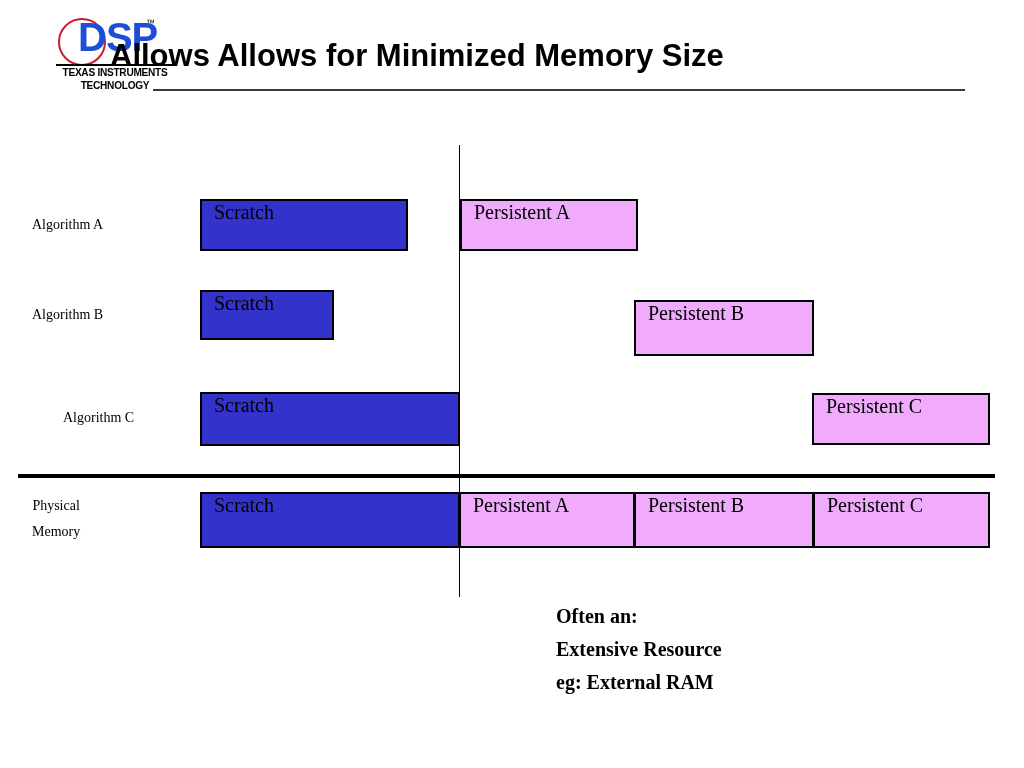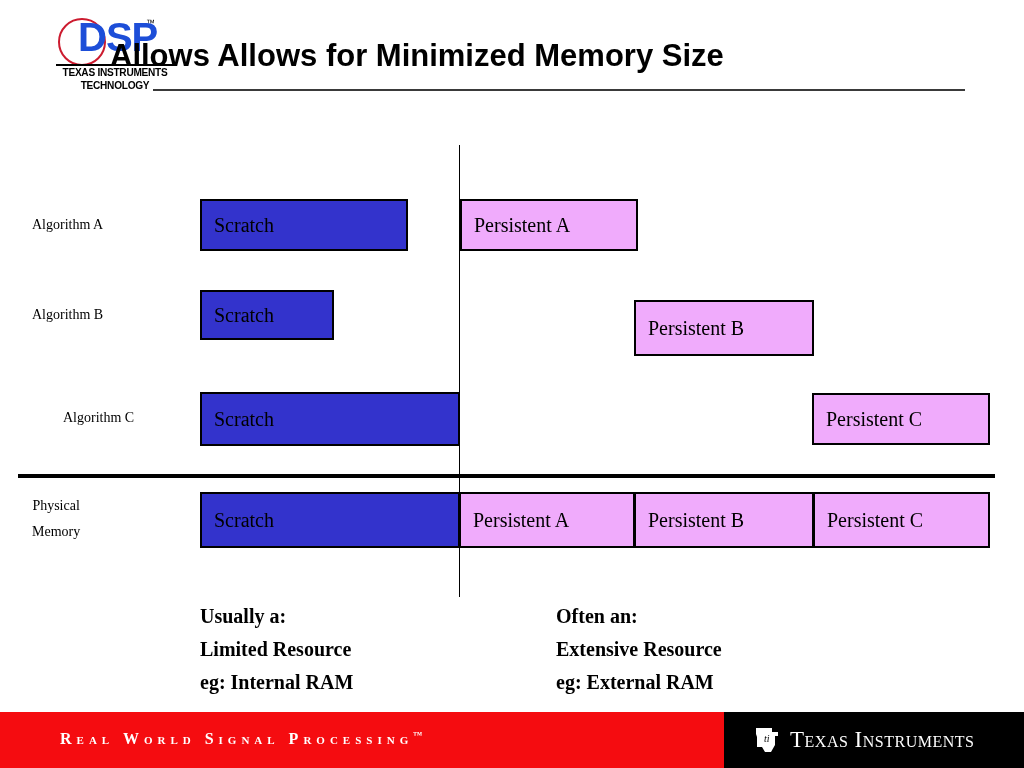--- a/index.html
+++ b/index.html
@@ -122,21 +122,21 @@
     line-height: 26px;
     color: #000000;
     white-space: pre-line;
   }
 
   .blk {
     position: absolute;
     box-sizing: border-box;
     border: 2px solid #000000;
     display: flex;
-    align-items: center;
+    align-items: flex-start;
     font-family: "Liberation Serif", serif;
     font-size: 20px;
     color: #000000;
   }
   .blk > span { padding-left: 12px; }
   .blk.scratch   { background: #3333cc; }
   .blk.persist   { background: #f0abfc; }
 
   
   .caption {
@@ -257,33 +257,18 @@
         <span>Persistent A</span>
       </div>
       <div class="blk persist" style="left: 634px; top: 492px; width: 180px; height: 56px;">
         <span>Persistent B</span>
       </div>
       <div class="blk persist" style="left: 813px; top: 492px; width: 177px; height: 56px;">
         <span>Persistent C</span>
       </div>
     </div>
 
-  <div class="caption" id="cap-left" style="left:200px; top:600px;">Usually a:
-Limited Resource
-eg: Internal RAM</div>
   <div class="caption" id="cap-right" style="left:556px; top:600px;">Often an:
 Extensive Resource
 eg: External RAM</div>
 
-  <div id="footer">
-    <div id="footer-red"></div>
-    <div id="footer-black"></div>
-    <div id="tagline"><span>Real World Signal Processing</span><span class="tmsup">™</span></div>
-    <div id="ti-mark">
-      <svg viewBox="0 0 30 30" width="30" height="30" aria-hidden="true">
-        <path d="M4 3 L20 3 L20 7 L26 7 L26 11 L23 11 L23 20 L19 27 L13 27 L10 22 L5 22 L5 12 L4 9 Z" fill="#ffffff"></path>
-        <text x="12" y="17" font-family="Liberation Serif, serif" font-size="10" font-style="italic" fill="#000000">ti</text>
-      </svg>
-    </div>
-    <div id="ti-name">Texas Instruments</div>
-  </div>
 
 </div>
 
 </body></html>

